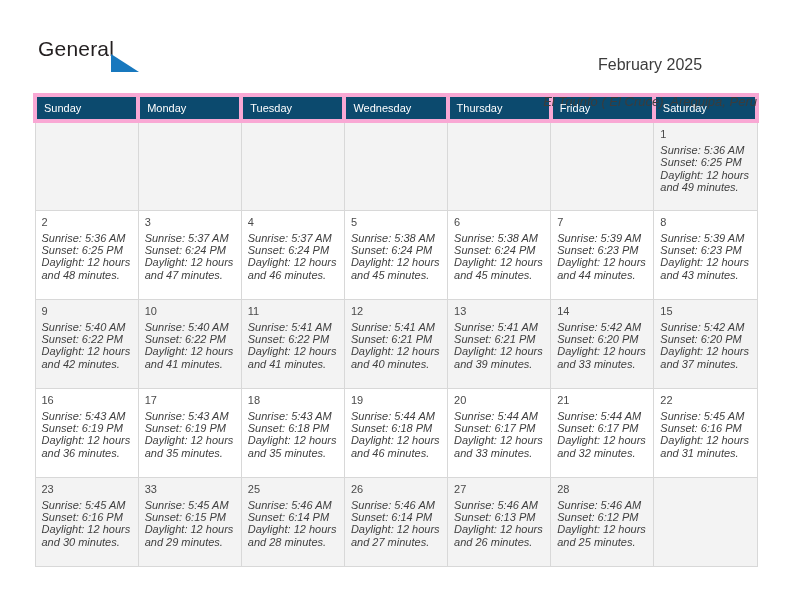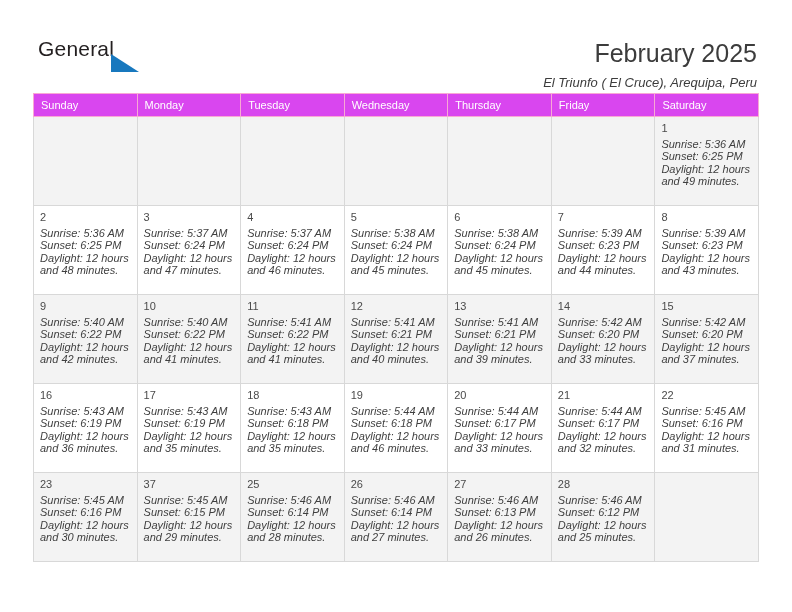--- a/index.html
+++ b/index.html
@@ -61,51 +61,52 @@
     width: 0;
     height: 0;
     border-left: 28px solid #1878be;
     border-top: 18px solid transparent;
   }
   .title-block {
     text-align: right;
     padding-right: 2px;
   }
   .cal-title {
-    font-size: 25px;
+    font-size: 16px;
     color: #3c3c3c;
     line-height: 30px;
     font-weight: normal;
-    margin: 0;
+    margin: 12px;
+    text-align: center;
   }
   .cal-subtitle {
     font-size: 13px;
     color: #3c3c3c;
     line-height: 20px;
     margin: 5px 0 0 0;
     font-weight: normal;
     font-style: italic;
   }
 
   
   .calendar {
     width: 726px;
     border-collapse: collapse;
     table-layout: fixed;
     margin-top: 9px;
   }
   .calendar th {
-    background: #d946ef;
+    background: #0c4a6e;
     color: #ffffff;
     font-size: 11px;
     font-weight: normal;
     text-align: left;
     padding: 5px 0 5px 7px;
     height: 17px;
-    border: 1px solid #f9a8d4;
+    border: 4px solid #f9a8d4;
     box-sizing: border-box;
   }
   .calendar td {
     width: 103.7px;
     height: 89px;
     vertical-align: top;
     border: 1px solid #d8d8d8;
     padding: 0;
     box-sizing: border-box;
     background: #ffffff;
@@ -427,21 +428,21 @@
               <div class="dayinfo">
                 <div>Sunrise: 5:45 AM</div>
                 <div>Sunset: 6:16 PM</div>
                 <div>Daylight: 12 hours</div>
                 <div>and 30 minutes.</div>
               </div>
             </div>
           </td>
           <td>
             <div class="cell-inner">
-              <div class="daynum">37</div>
+              <div class="daynum">33</div>
               <div class="dayinfo">
                 <div>Sunrise: 5:45 AM</div>
                 <div>Sunset: 6:15 PM</div>
                 <div>Daylight: 12 hours</div>
                 <div>and 29 minutes.</div>
               </div>
             </div>
           </td>
           <td>
             <div class="cell-inner">

